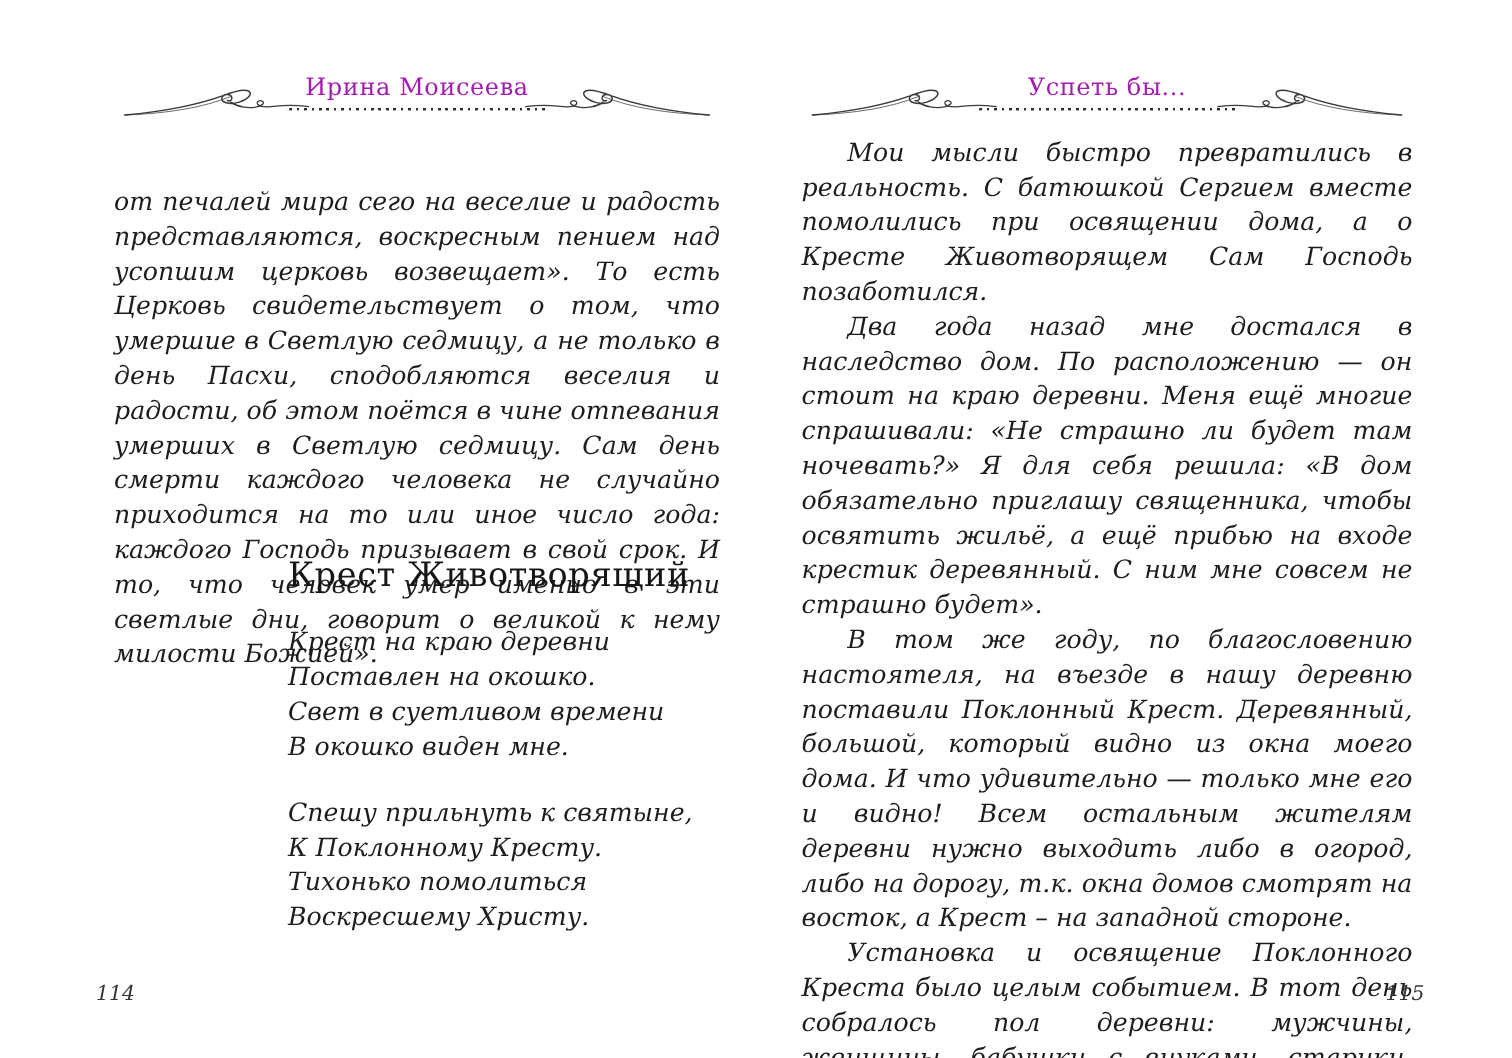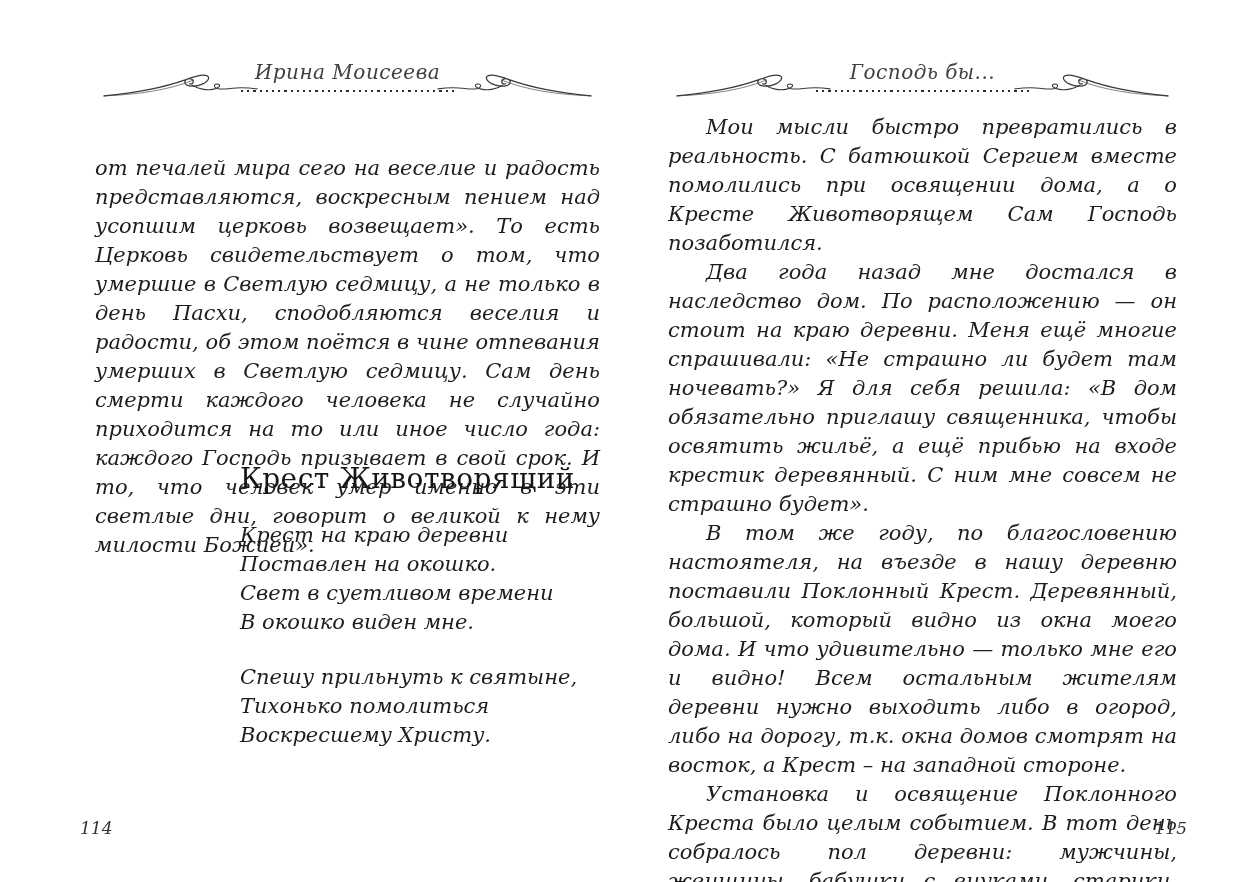--- a/index.html
+++ b/index.html
@@ -22,22 +22,22 @@
   .running-header { position: absolute; top: 58px; left: 0; width: 100%; height: 50px; }
   .flourish { position: absolute; top: 10px; width: 172px; height: 36px; }
   .flourish.fl-left  { left: 0; }
   .flourish.fl-right { right: 0; transform: scaleX(-1); }
   .flourish svg { width: 100%; height: 100%; }
   .header-center {
     position: absolute; left: 50%; top: 2px; transform: translateX(-50%);
     width: 230px; text-align: center;
   }
   .header-title {
-    font-style: italic; font-size: 20px; letter-spacing: 0.5px;
-    color: #404040; white-space: nowrap;
+    font-size: 20px; letter-spacing: 0.5px;
+    color: #a21caf; white-space: nowrap;
   }
   .dotted-rule {
     margin: 5px auto 0 auto; width: 214px; height: 3px;
     background-image: repeating-linear-gradient(90deg, #2c2c2c 0 2.2px, transparent 2.2px 6.2px);
     background-size: 100% 2.4px; background-repeat: no-repeat; background-position: left bottom;
   }
 
   
   .body-block { position: absolute; top: 113px; left: 0; width: 100%; }
   .para {
@@ -108,38 +108,39 @@
     <div class="section-block">
       <div class="section-title">Крест Животворящий</div>
       <div class="stanza">
           <div class="poem-line">Крест на краю деревни</div>
           <div class="poem-line">Поставлен на окошко.</div>
           <div class="poem-line">Свет в суетливом времени</div>
           <div class="poem-line">В окошко виден мне.</div>
         </div>
       <div class="stanza">
           <div class="poem-line">Спешу прильнуть к святыне,</div>
+          <div class="poem-line">К Поклонному Кресту.</div>
           <div class="poem-line">Тихонько помолиться</div>
           <div class="poem-line">Воскресшему Христу.</div>
         </div>
     </div>
 
     <div class="folio folio-left">114</div>
   </div>
 
   <div class="page right">
 
     <div class="running-header">
       <span class="flourish fl-left">
         <svg viewBox="0 0 175 40">
             <use href="#swash"></use>
           </svg>
       </span>
       <div class="header-center">
-        <div class="header-title">Господь бы...</div>
+        <div class="header-title">Успеть бы...</div>
         <div class="dotted-rule"></div>
       </div>
       <span class="flourish fl-right">
         <svg viewBox="0 0 175 40">
             <use href="#swash"></use>
           </svg>
       </span>
     </div>
 
     <div class="body-block">

